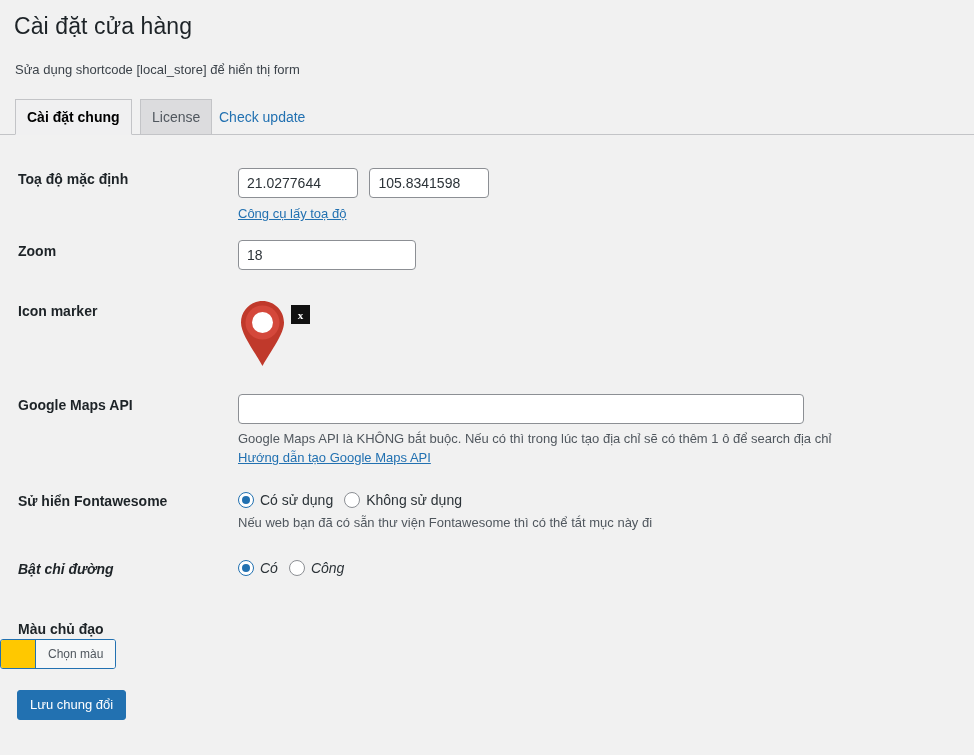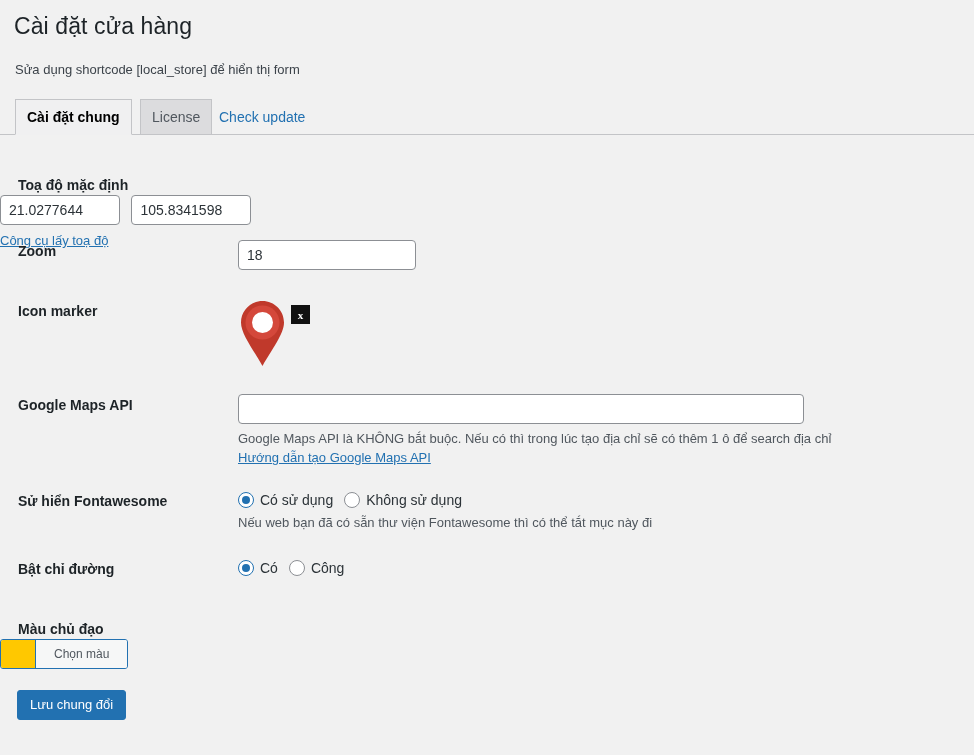--- a/index.html
+++ b/index.html
@@ -142,26 +142,26 @@
     line-height: 17px;
     text-decoration: underline;
   }
   .desc {
     font-size: 13px;
     line-height: 17px;
     color: #50575e;
   }
 
   
-  #row-coords     { position:absolute; top: 22px;   left:0; width:974px;flex-direction:column; }
+  #row-coords     { position:absolute; top: 16px;   left:0; width:974px; }
   #row-zoom       { position:absolute; top: 88px;  left:0; width:974px; }
   #row-icon       { position:absolute; top: 148px; left:0; width:974px; }
   #row-api        { position:absolute; top: 242px; left:0; width:974px; }
   #row-fontawesome{ position:absolute; top: 338px; left:0; width:974px; }
-  #row-direction  { position:absolute; top: 406px; left:0; width:860px; }
+  #row-direction  { position:absolute; top: 406px; left:0; width:860px;font-style:italic; }
   #row-color      { position:absolute; top: 466px; left:0; width:816px;flex-direction:column; }
 
   
   .marker-wrap {
     position: relative;
     width: 110px;
     height: 75px;
   }
   .marker-pin {
     position: absolute;
@@ -241,21 +241,21 @@
     overflow: hidden;
     cursor: pointer;
   }
   .wp-color-swatch {
     width: 34px;
     height: 100%;
   }
   .wp-color-text {
     display: flex;
     align-items: center;
-    padding: 0 18px;
+    padding: 0 12px;
     font-size: 12px;
     line-height: 16px;
     color: #50575e;
     background: #f6f7f7;
     border-left: 1px solid #2271b1;
   }
 
   
   .submit-btn {
     position: absolute;

